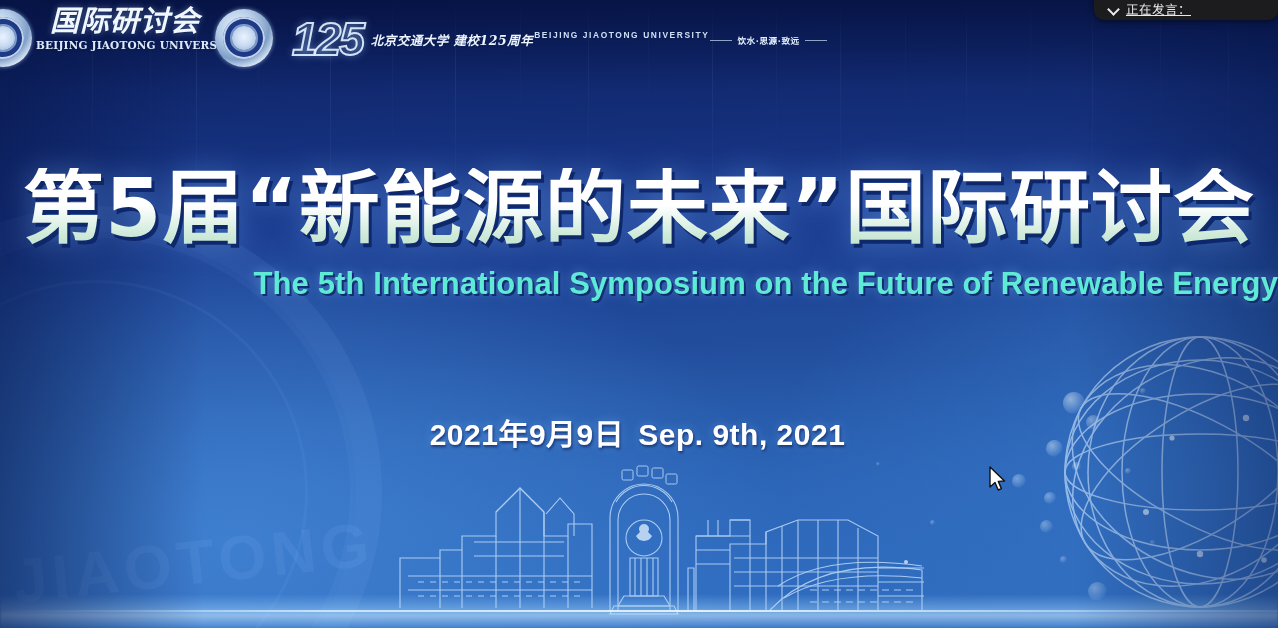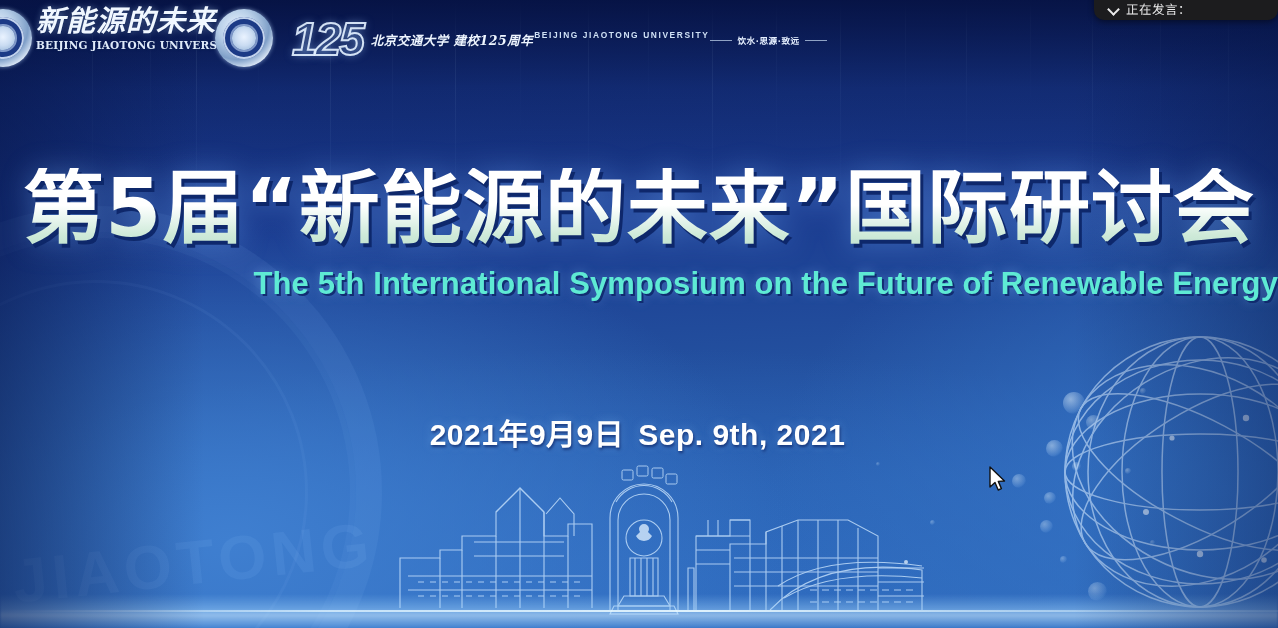--- a/index.html
+++ b/index.html
@@ -278,20 +278,21 @@
     transform: rotate(45deg);
   }
   .speaking-label {
     font-family: "DejaVu Sans", "Liberation Sans", sans-serif;
     font-size: 12.5px;
     color: #e9e9ea;
     letter-spacing: .5px;
     white-space: nowrap;
     line-height: 14px;
     padding-bottom: 1px;
+    text-decoration: underline;
   }
 
   
   .cursor {
     position: absolute;
     left: 988px; top: 466px;
     width: 18px; height: 26px;
     pointer-events: none;
   }
 </style>
@@ -433,21 +434,21 @@
   </div>
 
   <div class="horizon"></div>
   <div class="horizon-line"></div>
   <div class="bg-vignette"></div>
 
   <div class="logo-row">
     <div class="seal-emblem" id="seal-left"></div>
 
     <div class="univ-name">
-      <div class="univ-cn">新能源的未来</div>
+      <div class="univ-cn">国际研讨会</div>
       <div class="univ-en">BEIJING JIAOTONG UNIVERSITY</div>
     </div>
 
     <div class="seal-emblem" id="seal-mid"></div>
 
     <div class="anniv">
       <div class="anniv-125">125</div>
       <div class="anniv-right">
         <div class="anniv-cn">北京交通大学 建校125周年</div>
         <div class="anniv-en2">BEIJING JIAOTONG UNIVERSITY</div>

